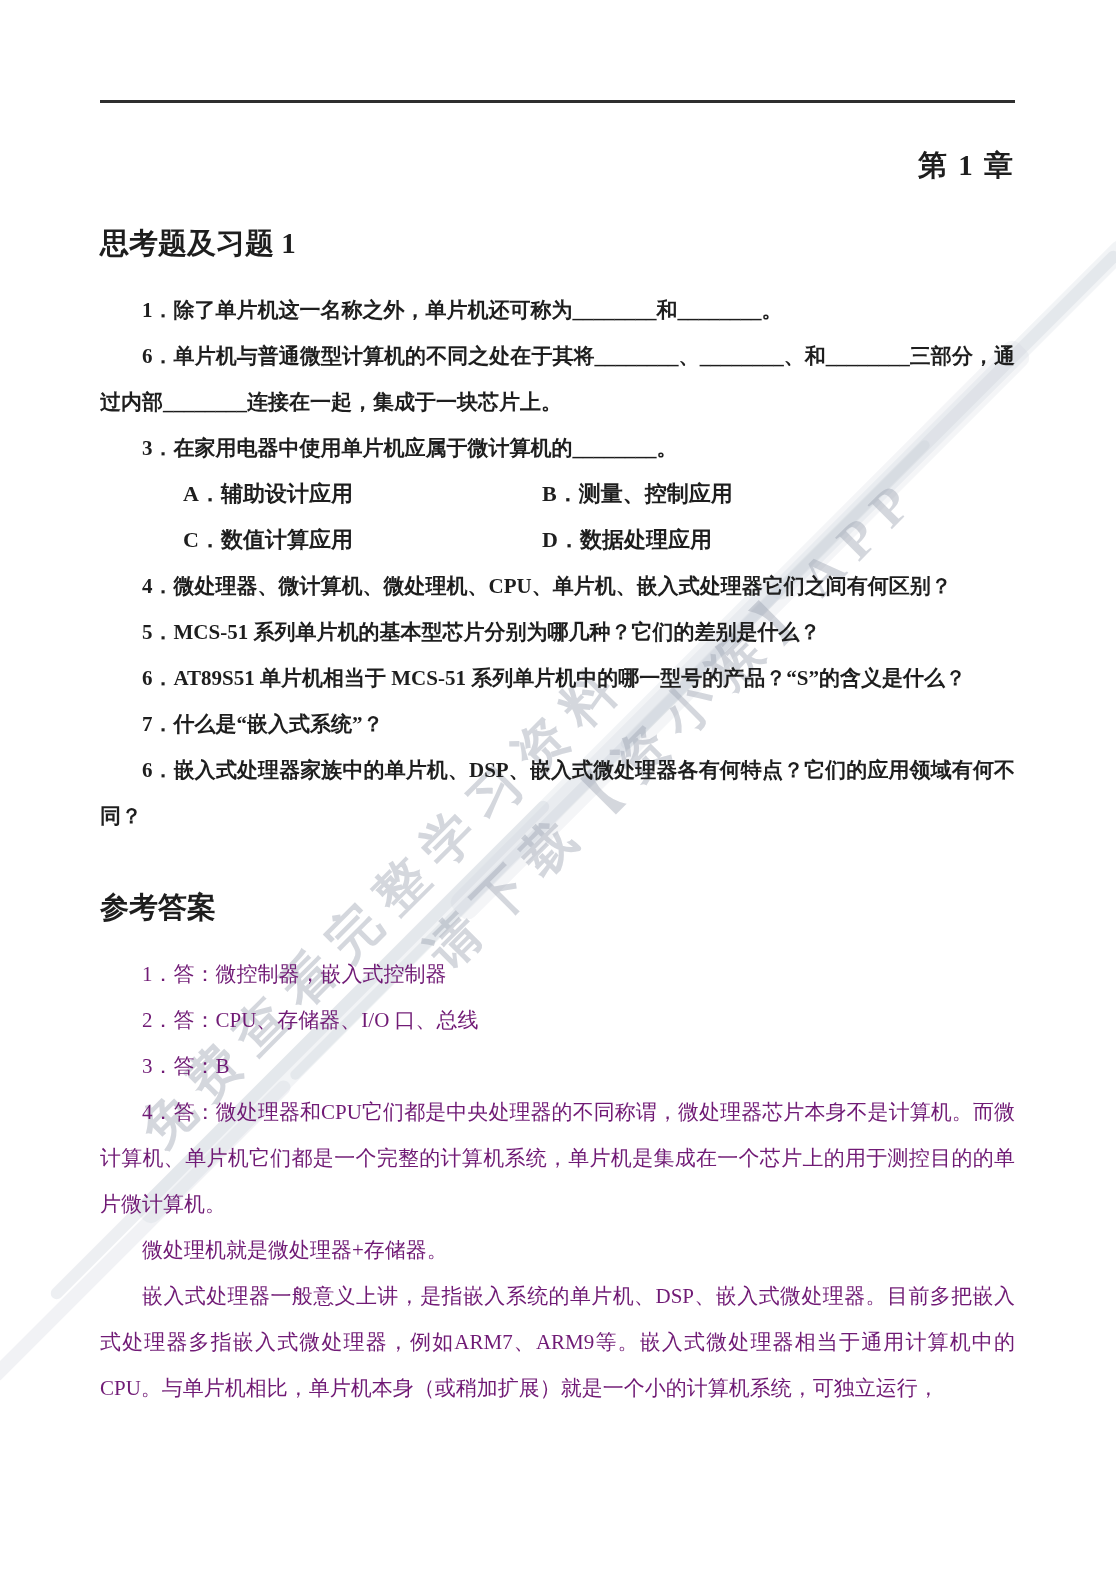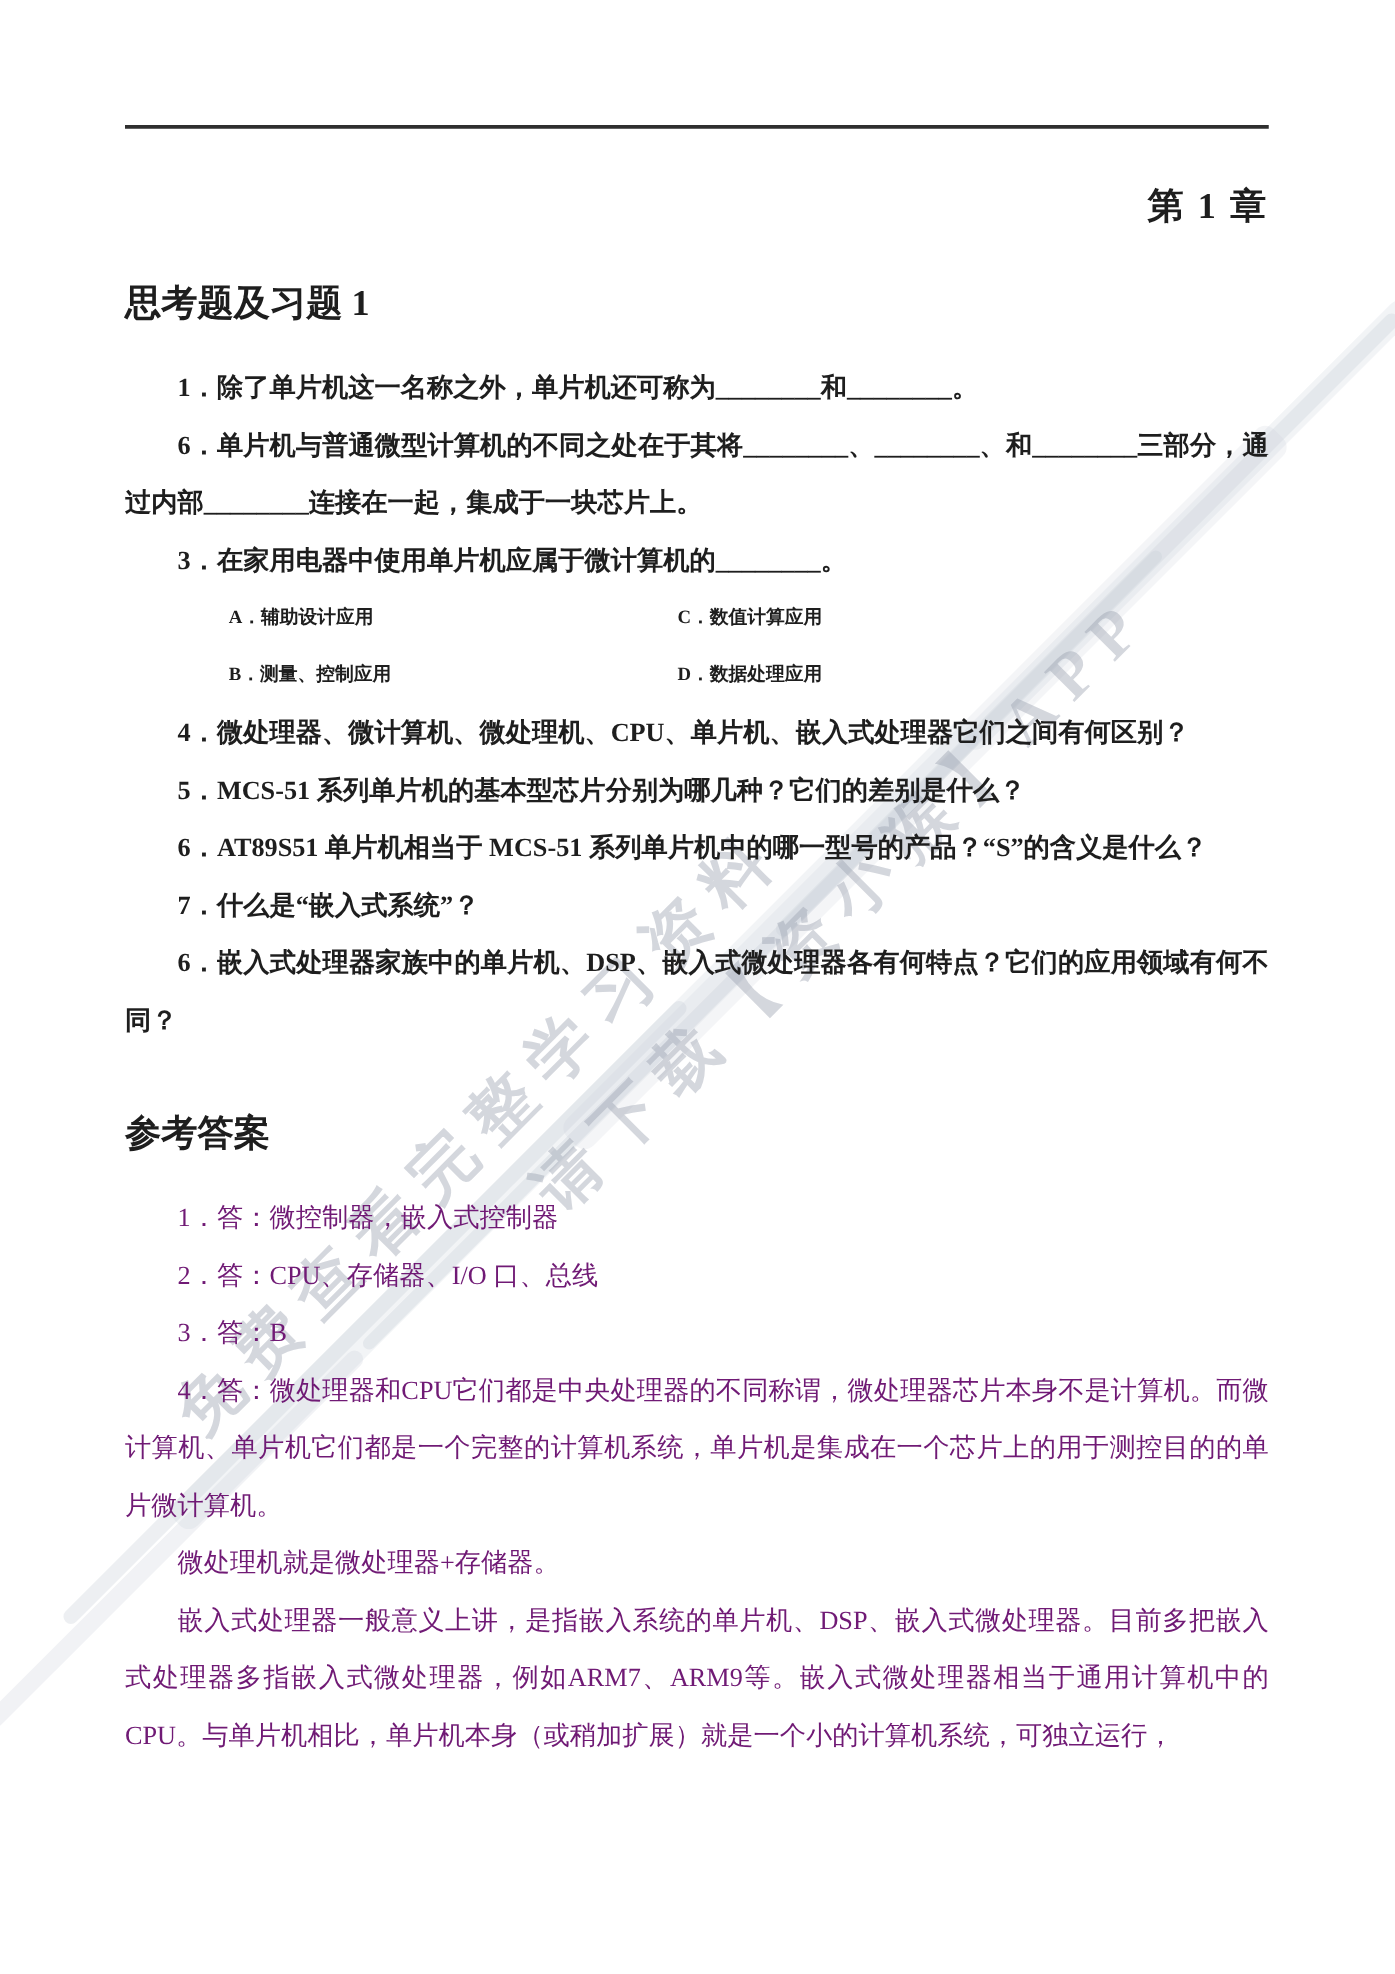--- a/index.html
+++ b/index.html
@@ -41,21 +41,21 @@
     margin: 0;
     font-size: 21px;
     line-height: 46px;
     text-align: justify;
     text-indent: 2em;
   }
   .options {
     display: grid;
     grid-template-columns: 359px 1fr;
     padding-left: 83px;
-    font-size: 15px;
+    font-size: 22px;
     line-height: 46px;
   }
   .answers-title { margin-top: 48px; }
   .a-block { margin-top: 24px; }
   
   .watermark-layer {
     position: absolute;
     inset: 0;
     z-index: 1;
     pointer-events: none;
@@ -97,22 +97,22 @@
     <h1 class="chapter-title">第 1 章</h1>
 
     <h2 class="section-title">思考题及习题 1</h2>
 
     <div class="q-block">
       <p>1．除了单片机这一名称之外，单片机还可称为________和________。</p>
       <p>6．单片机与普通微型计算机的不同之处在于其将________、________、和________三部分，通过内部________连接在一起，集成于一块芯片上。</p>
       <p>3．在家用电器中使用单片机应属于微计算机的________。</p>
       <div class="options">
         <span>A．辅助设计应用</span>
+        <span>B．测量、控制应用</span>
         <span>C．数值计算应用</span>
-        <span>B．测量、控制应用</span>
         <span>D．数据处理应用</span>
       </div>
       <p>4．微处理器、微计算机、微处理机、CPU、单片机、嵌入式处理器它们之间有何区别？</p>
       <p>5．MCS-51 系列单片机的基本型芯片分别为哪几种？它们的差别是什么？</p>
       <p>6．AT89S51 单片机相当于 MCS-51 系列单片机中的哪一型号的产品？“S”的含义是什么？</p>
       <p>7．什么是“嵌入式系统”？</p>
       <p>6．嵌入式处理器家族中的单片机、DSP、嵌入式微处理器各有何特点？它们的应用领域有何不同？</p>
     </div>
 
     <h2 class="section-title answers-title">参考答案</h2>

